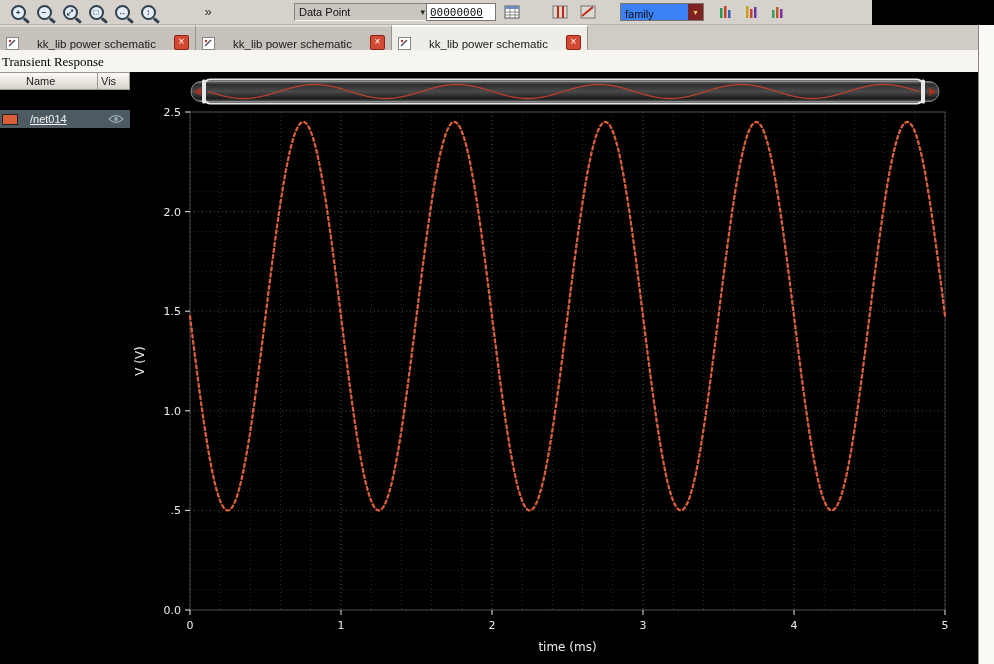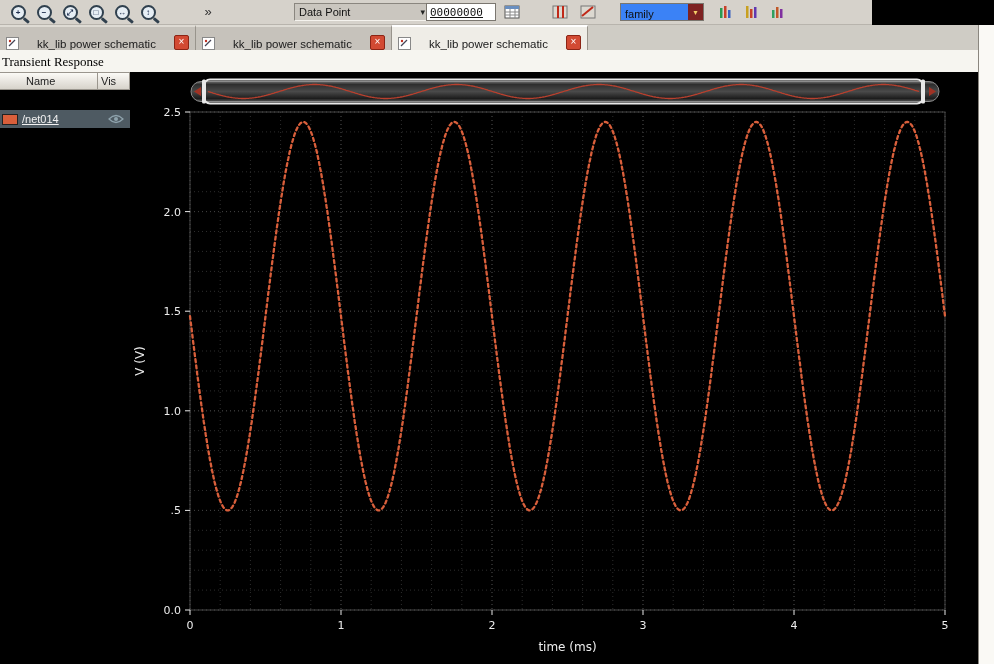--- a/index.html
+++ b/index.html
@@ -27,21 +27,21 @@
   .tab-label{flex:1;text-align:center;white-space:nowrap;overflow:hidden;}
   .tab-close{width:13px;height:13px;background:#d24a33;border:1px solid #8c2415;border-radius:2px;color:#fff;font-size:10px;line-height:12px;text-align:center;flex:0 0 auto;}
   
   .title-row{position:absolute;left:0;top:50px;width:978px;height:22px;background:#f6f5f0;}
   .plot-title{position:absolute;left:2px;top:4px;font-family:"Liberation Serif",serif;font-size:13px;color:#000000;}
   
   .left-panel{position:absolute;left:0;top:72px;width:130px;height:592px;background:#000;}
   .panel-header{display:flex;height:18px;background:linear-gradient(#fbfaf6,#d7d3cb);border:1px solid #9a968e;border-left:none;font-size:11px;color:#222;align-items:center;box-sizing:border-box;}
   .col-name{flex:1;padding-left:2px;border-right:1px solid #9a968e;height:100%;display:flex;align-items:center;margin-left:24px;}
   .col-vis{width:28px;padding-left:3px;}
-  .signal-row{position:absolute;top:38px;left:0;width:130px;height:18px;background:#4e5a62;display:flex;align-items:center;gap:4px;padding:0 2px;box-sizing:border-box;font-size:11px;color:#f2f2f2;cursor:default;text-decoration:underline;}
+  .signal-row{position:absolute;top:38px;left:0;width:130px;height:18px;background:#4e5a62;display:flex;align-items:center;gap:12px;padding:0 2px;box-sizing:border-box;font-size:11px;color:#f2f2f2;cursor:default;text-decoration:underline;}
   .swatch{width:14px;height:9px;border:1px solid #222;flex:0 0 auto;}
   .sig-name{flex:1;}
   .vis-cell{width:24px;display:flex;justify-content:center;}
   
   .plot-area{position:absolute;left:130px;top:72px;width:850px;height:592px;background:#000;}
   #plot-svg{position:absolute;left:0;top:0;}
   #overview-svg{position:absolute;left:60px;top:6px;}
   
   .right-strip{position:absolute;left:978px;top:25px;width:16px;height:639px;background:#faf9f5;border-left:1px solid #8a867f;}
 </style>

